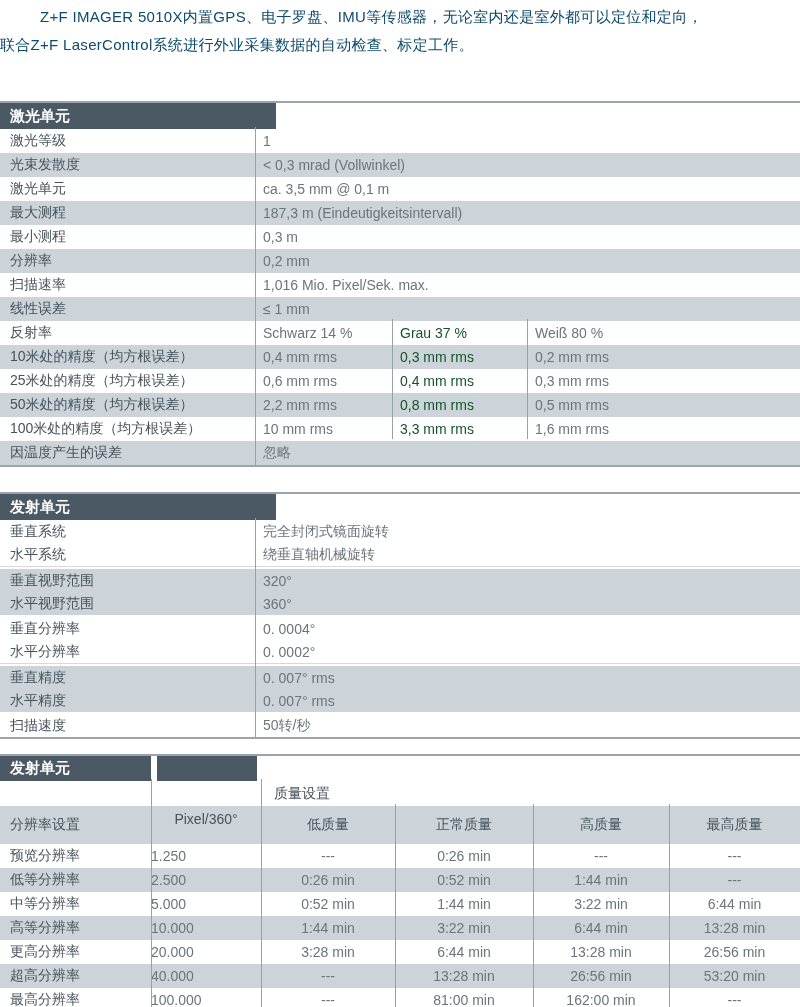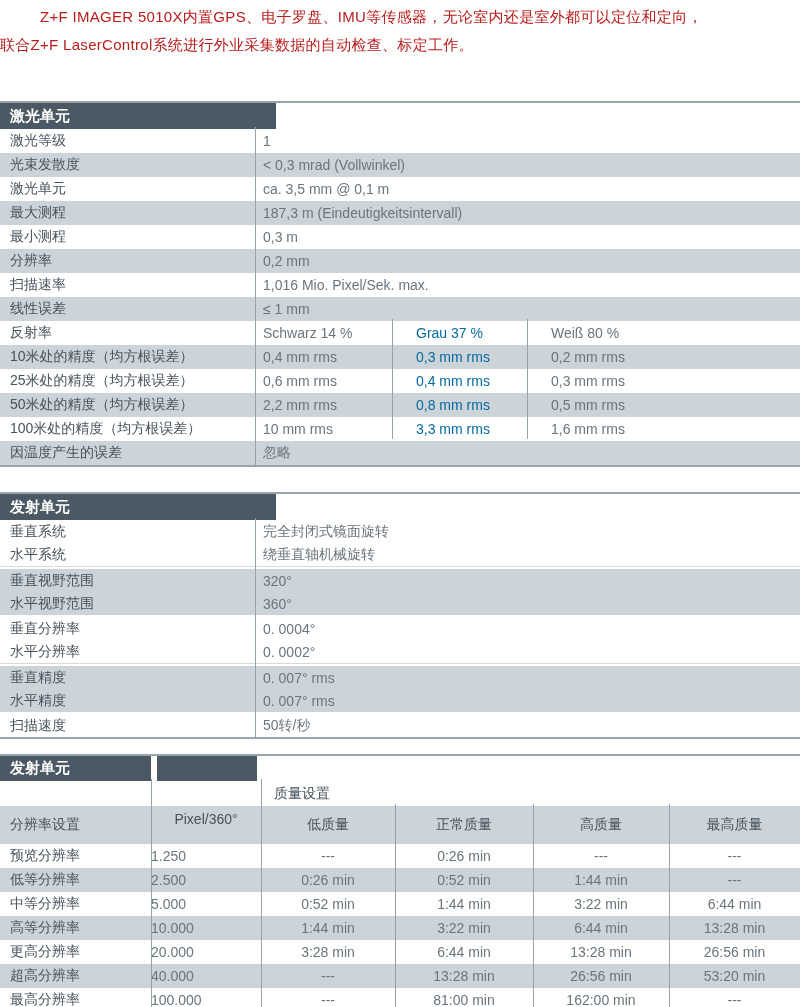--- a/index.html
+++ b/index.html
@@ -4,38 +4,38 @@
 <style>
   html,body { margin:0; padding:0; }
   body {
     width:800px; height:1007px;
     background:#ffffff;
     font-family:"Liberation Sans","DejaVu Sans",sans-serif;
     color:#4b5660;
     overflow:hidden;
   }
   
-  .intro { padding-top:3px; font-size:15px; line-height:28px; color:#b91c1c; letter-spacing:0.3px; }
+  .intro { padding-top:3px; font-size:15px; line-height:28px; color:#0c4a6e; letter-spacing:0.3px; }
   .intro .l1 { text-indent:40px; }
 
   
   .spec-table { position:relative; width:800px; border-bottom:2px solid #9aa5ac; }
   .thead { display:flex; height:26px; border-top:2px solid #97a5ab; font-size:15px; font-weight:bold; color:#ffffff; }
   .thead .seg { background:#4a5963; display:flex; align-items:center; box-sizing:border-box; }
   .thead .seg.t1 { width:276px; padding-left:10px; }
   .thead .seg.mid { width:100px; }
   .thead .seg.t2 { flex:1; padding-left:28px;margin-top:28px; }
   .thead .hgap { width:6px; background:#ffffff; }
 
   .r { display:flex; height:24px; align-items:center; font-size:14px; }
   .s { background:#ccd4d9; }
   .lab { width:255px; padding-left:10px; box-sizing:border-box; color:#47525c; white-space:nowrap; }
   .val { flex:1; padding-left:8px; color:#6b757e; white-space:nowrap; }
   .v3a { width:137px; padding-left:8px; box-sizing:border-box; color:#6b757e; }
-  .v3b { width:135px; padding-left:8px; box-sizing:border-box; color:#0369a1;margin-left:16px; }
+  .v3b { width:135px; padding-left:8px; box-sizing:border-box; color:#14532d; }
   .v3c { flex:1; padding-left:8px; color:#6b757e; }
 
   .vline { position:absolute; width:1px; background:#96a2aa; }
 
   
   #t1 .vl-main { left:255px; top:26px; bottom:0; }
   #t1 .vl-b { left:392px; top:218px; height:120px; }
   #t1 .vl-c { left:527px; top:218px; height:120px; }
 
   

